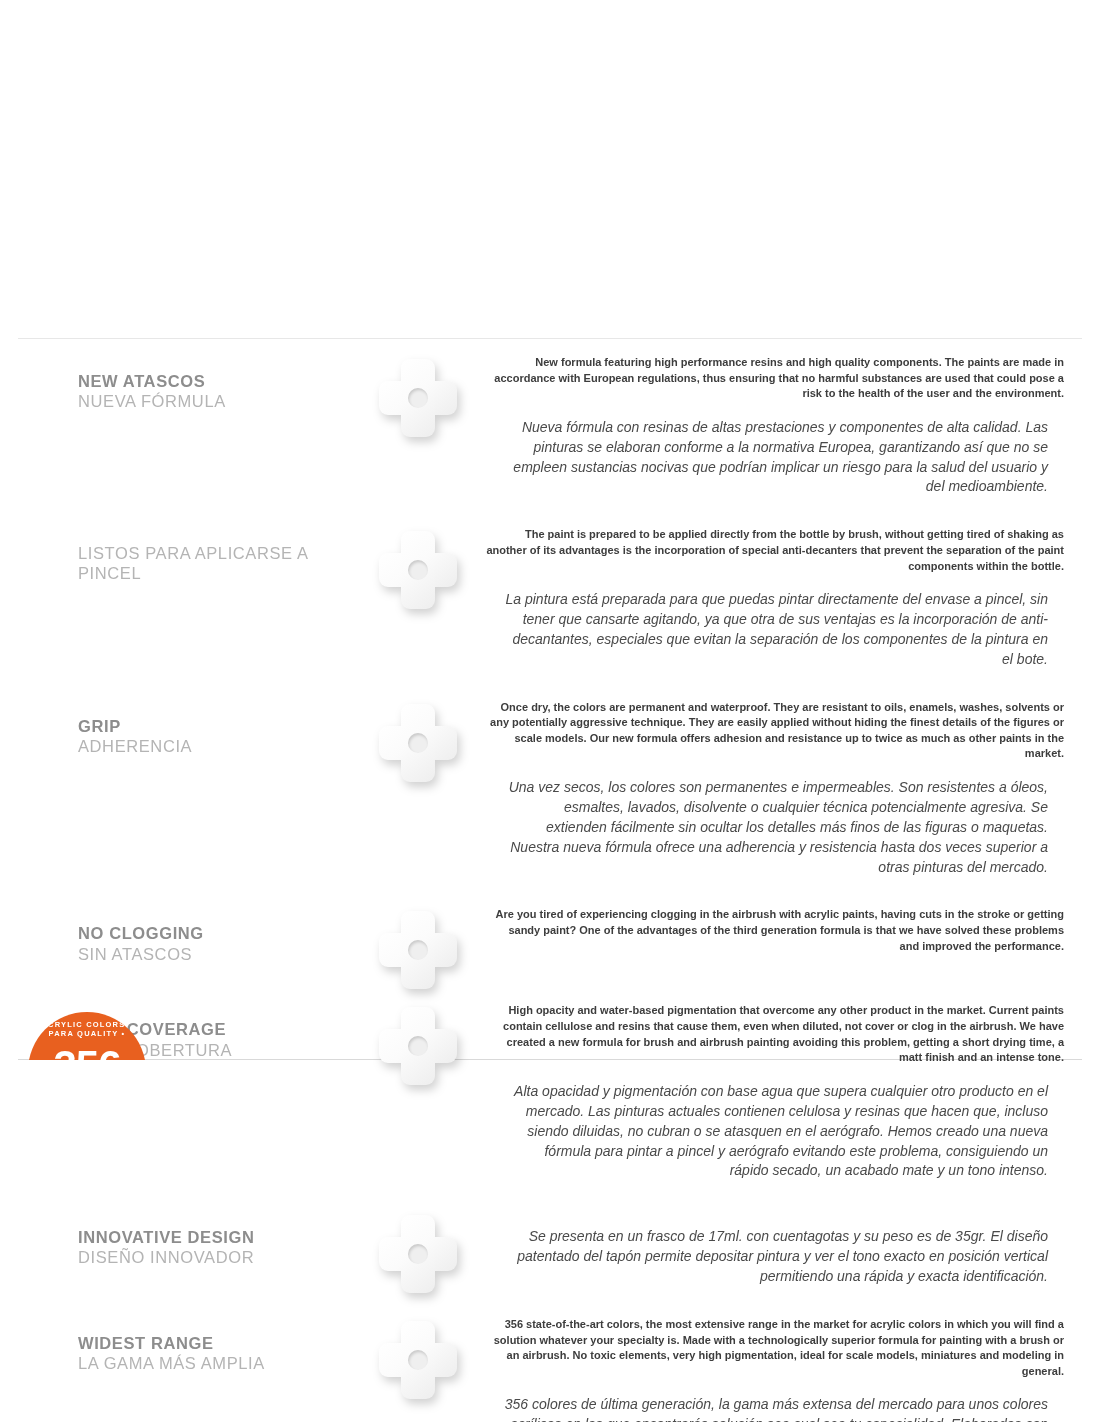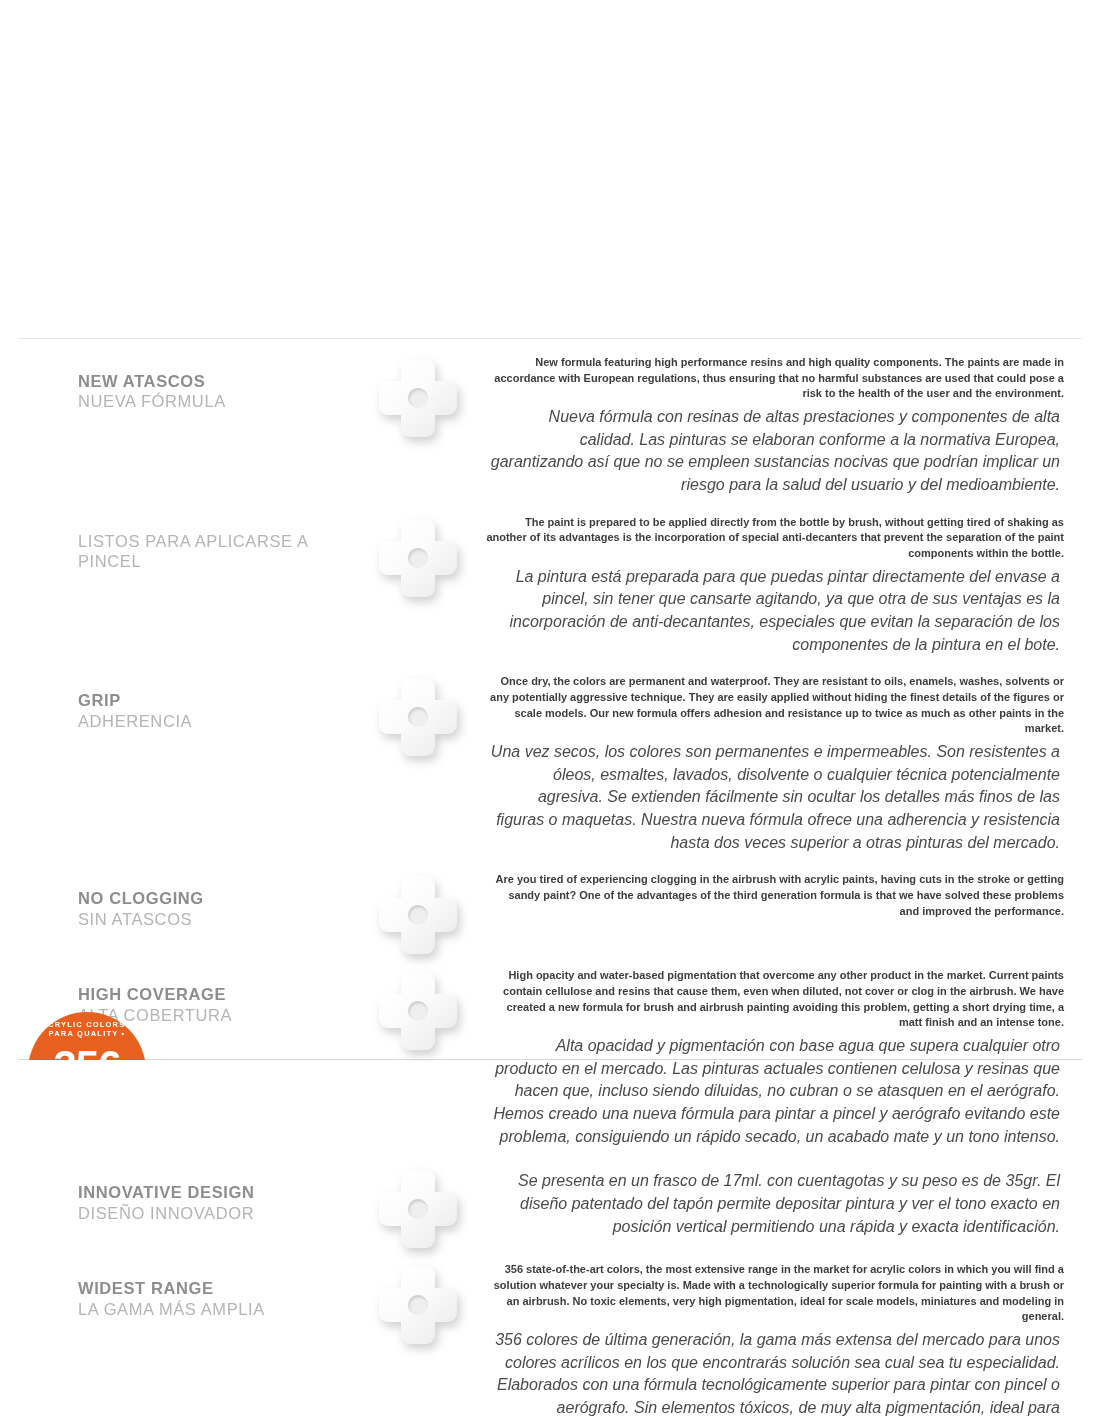--- a/index.html
+++ b/index.html
@@ -122,25 +122,25 @@
 
   .txt-en {
     font-size: 11px;
     color: #3d3d3d;
     line-height: 1.42;
     font-weight: 600;
     margin: 0 0 2px 0;
   }
 
   .txt-es {
-    font-size: 16px;
+    font-size: 14px;
     color: #4a4a4a;
     line-height: 1.42;
     font-style: italic;
-    margin: 4px;
+    margin: 16px;
   }
 
   
   .badge {
     position: absolute;
     left: 28px;
     top: 1012px;
     width: 118px;
     height: 118px;
     border-radius: 50%;

